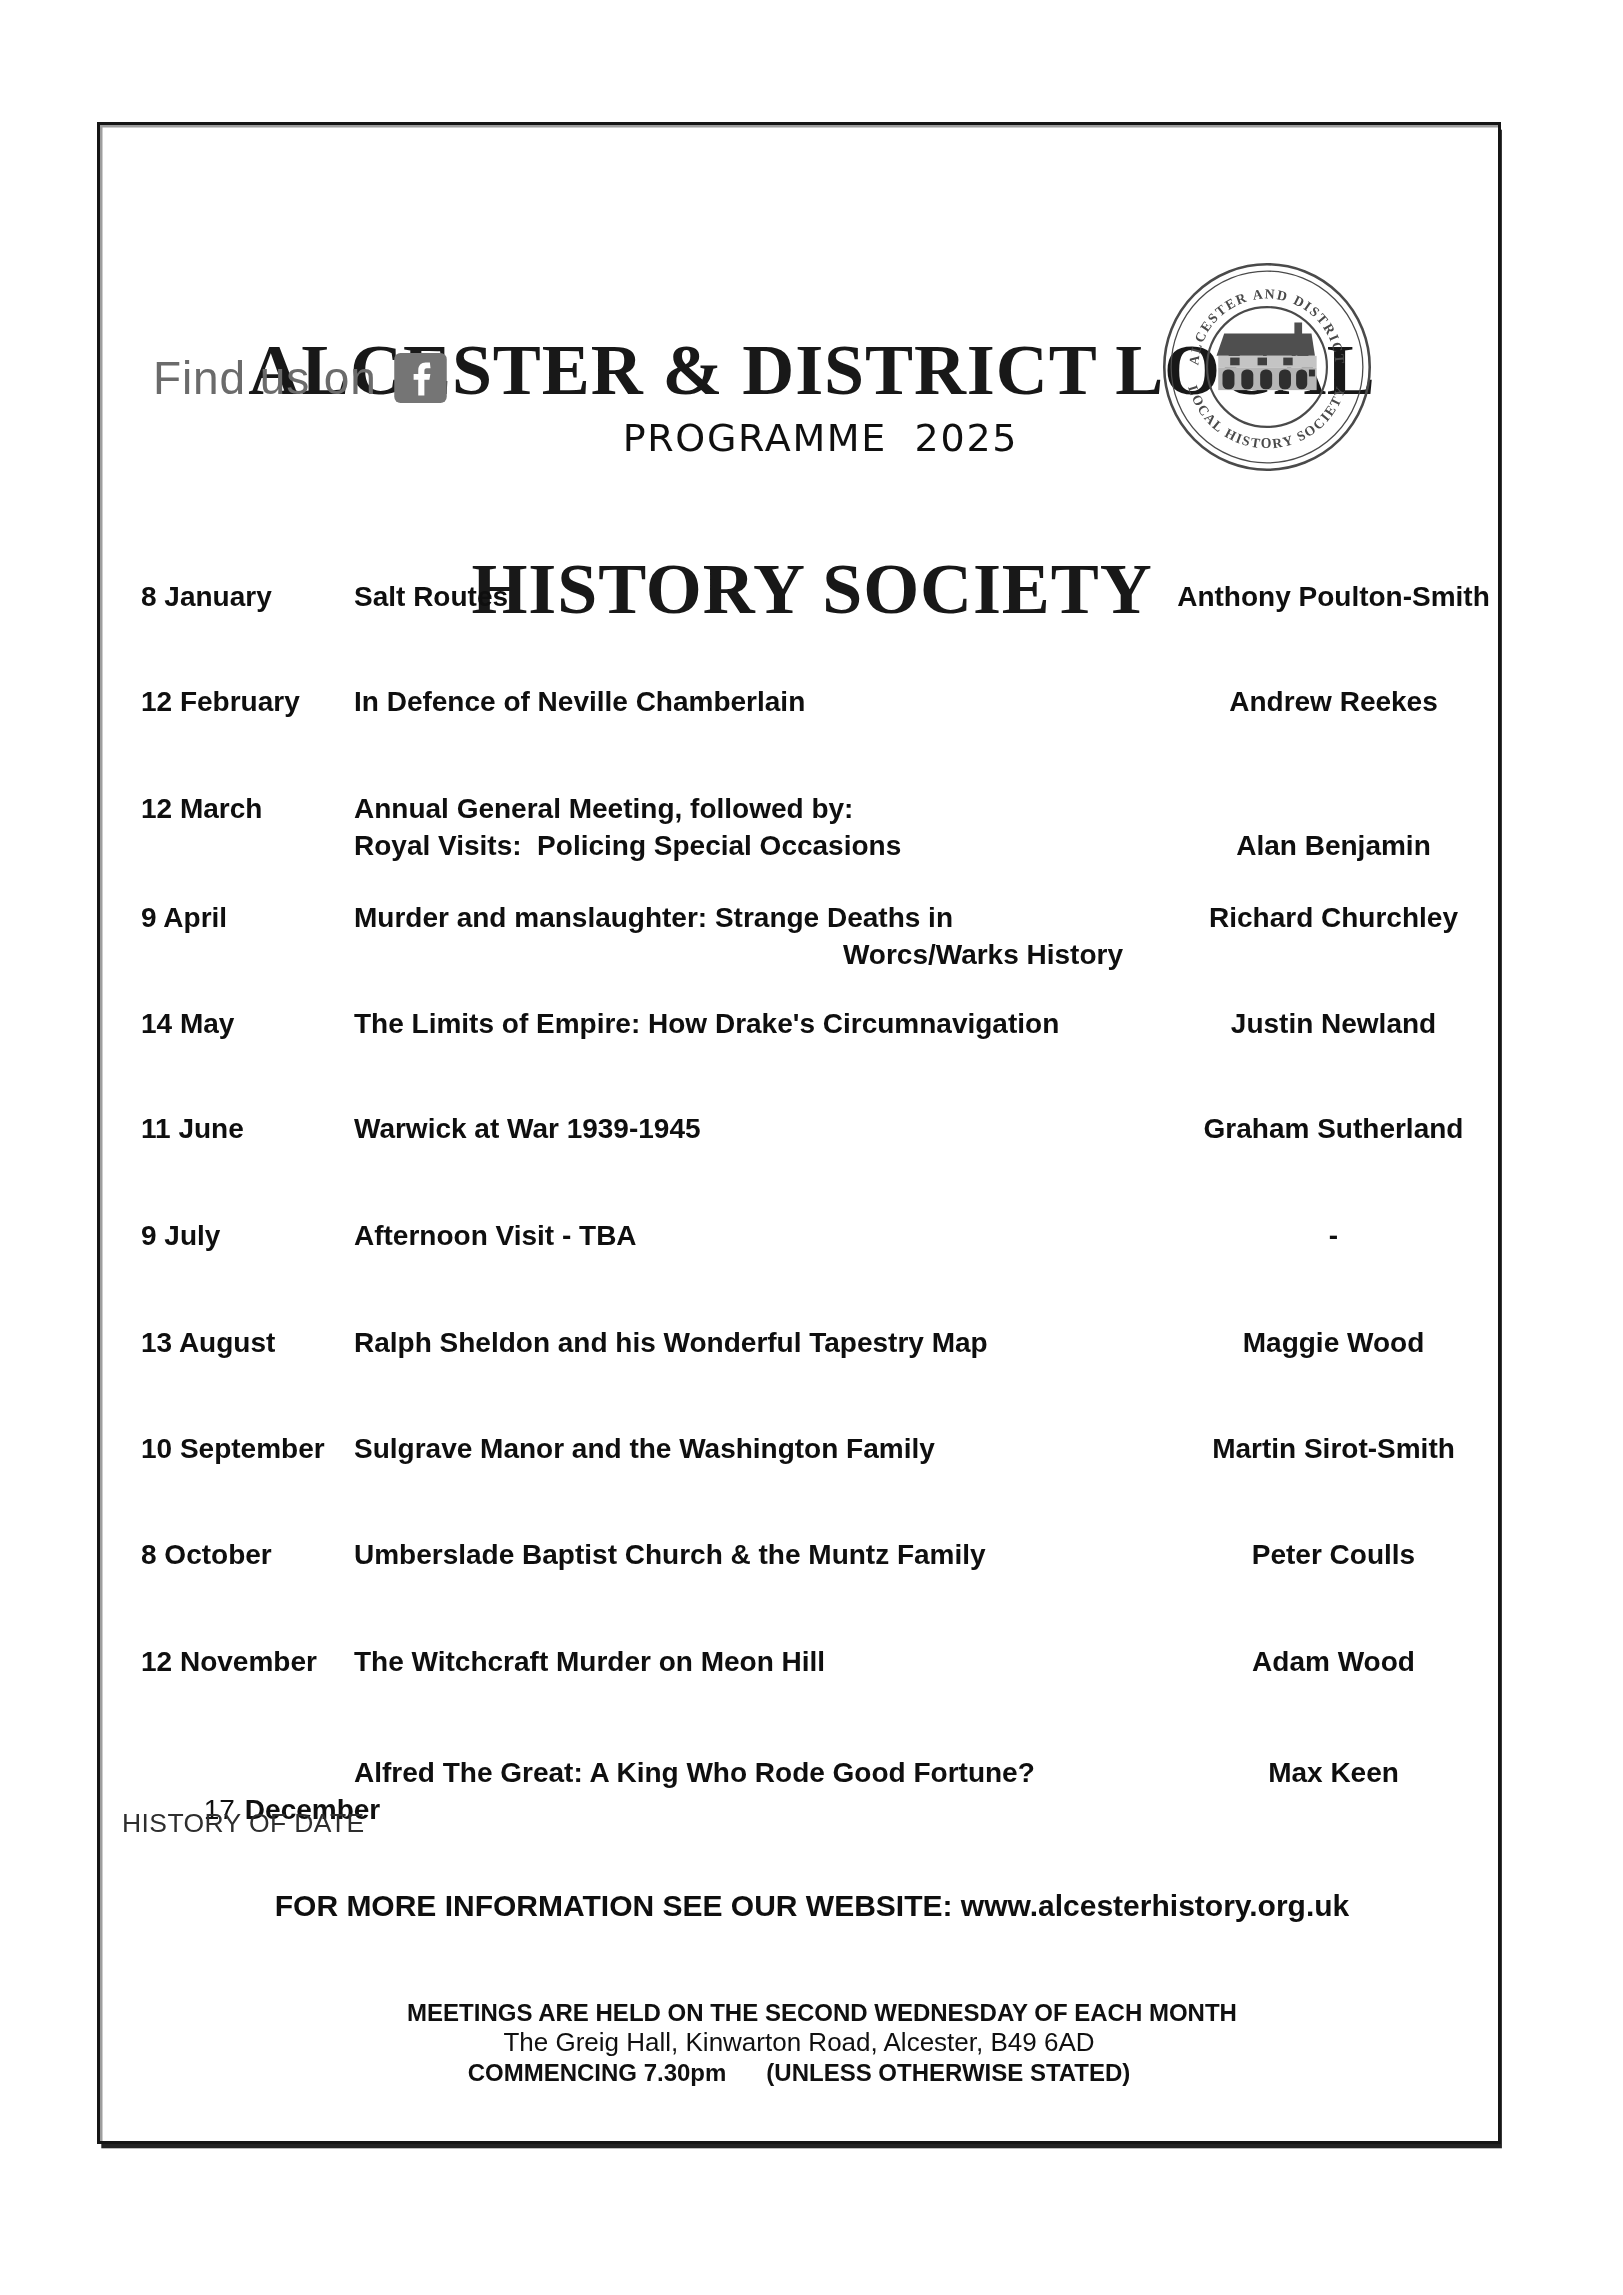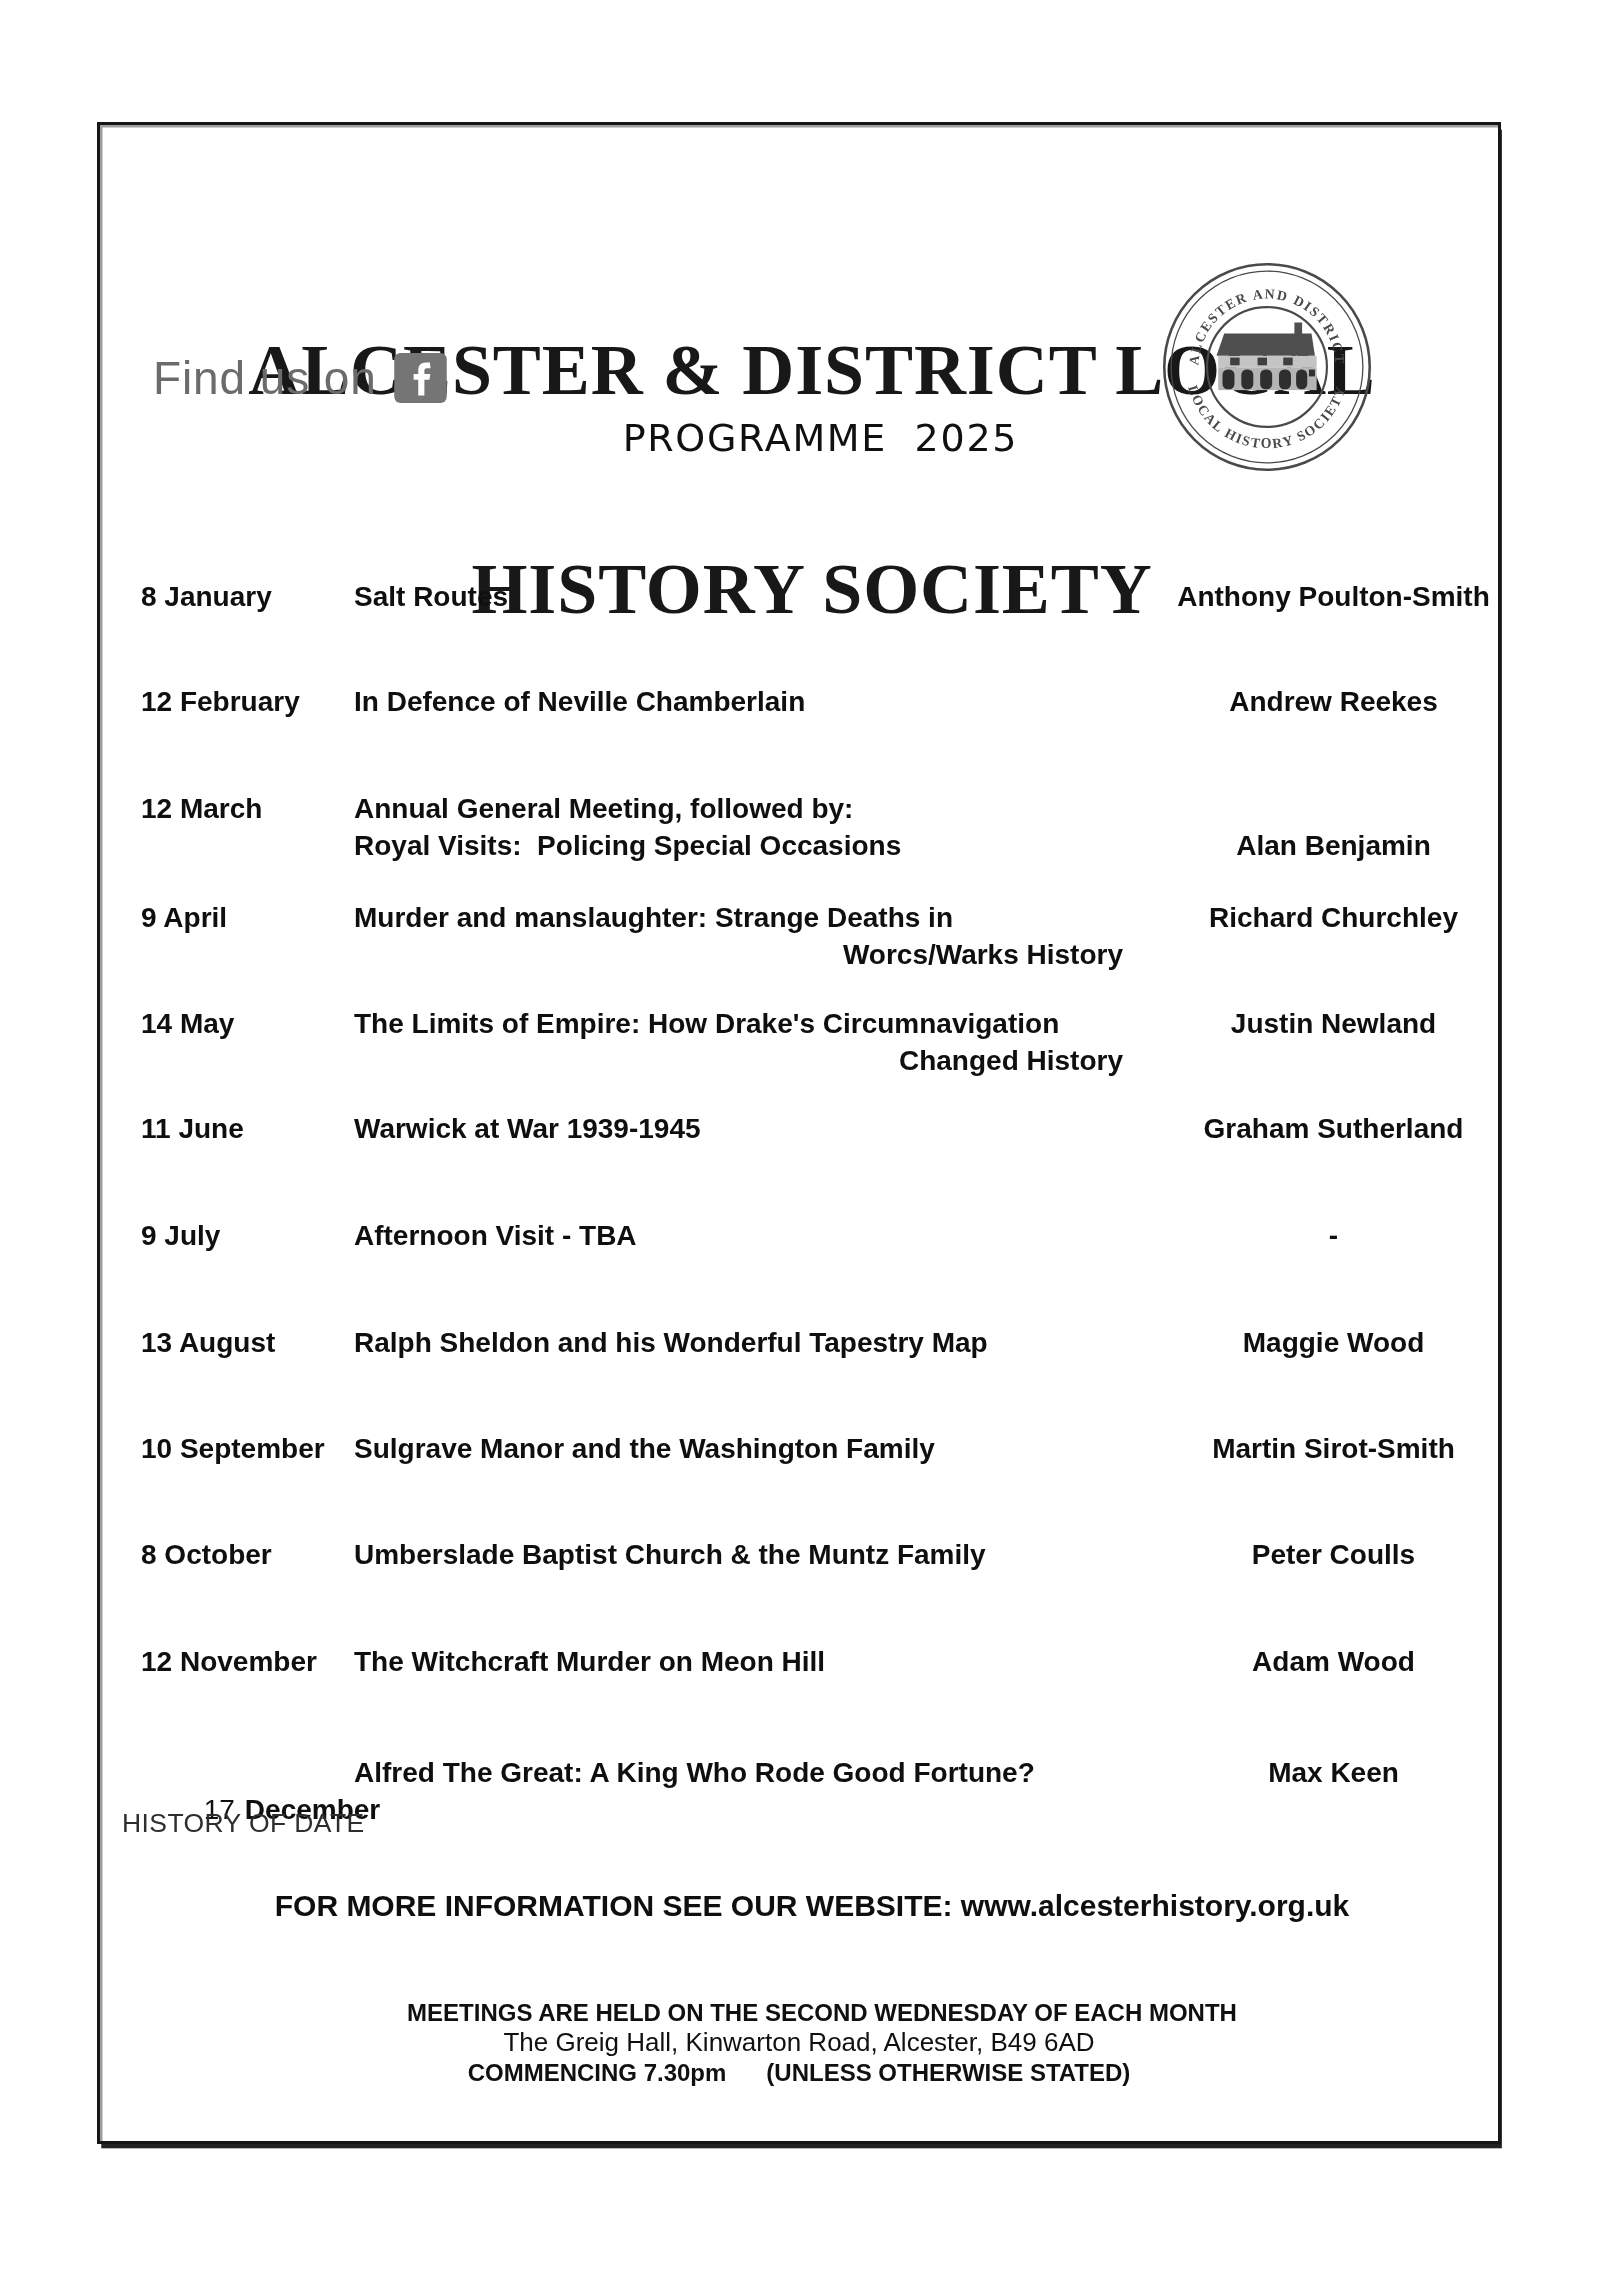--- a/index.html
+++ b/index.html
@@ -168,21 +168,20 @@
       <div class="tline">Murder and manslaughter: Strange Deaths in</div>
       <div class="tline right">Worcs/Warks History</div>
     </div>
     <div class="c-speaker">Richard Churchley</div>
   </div>
 
   <div class="row" style="top:880px">
     <div class="c-date">14 May</div>
     <div class="c-title">
       <div class="tline">The Limits of Empire: How Drake's Circumnavigation</div>
-      <div class="tline right">Changed History</div>
     </div>
     <div class="c-speaker">Justin Newland</div>
   </div>
 
   <div class="row" style="top:985px">
     <div class="c-date">11 June</div>
     <div class="c-title">
       <div class="tline">Warwick at War 1939-1945</div>
     </div>
     <div class="c-speaker">Graham Sutherland</div>

